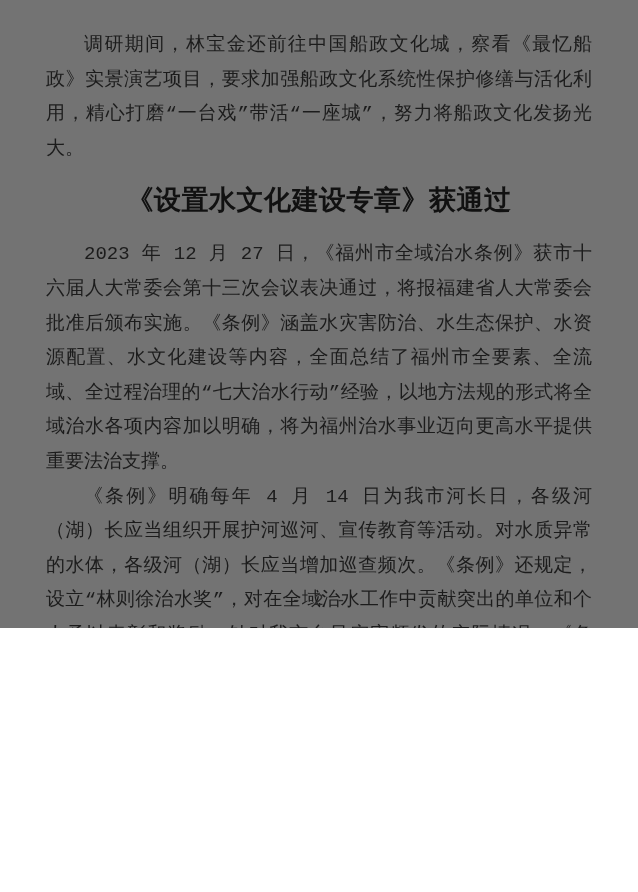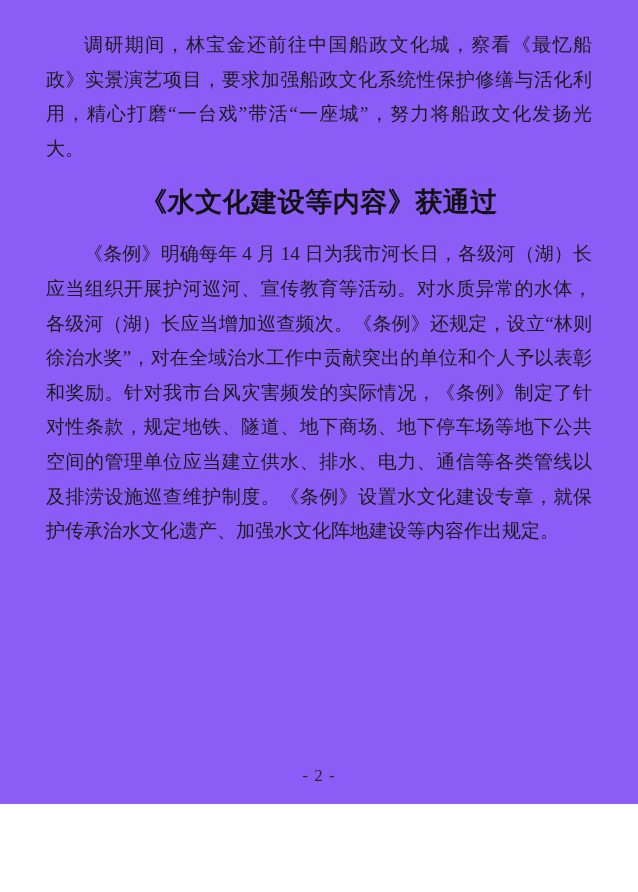--- a/index.html
+++ b/index.html
@@ -3,24 +3,24 @@
 <meta charset="utf-8">
 <style>
   html, body {
     margin: 0;
     padding: 0;
     background: #ffffff;
   }
   .page {
     position: relative;
     width: 638px;
-    height: 804px;
-    background: #8b5cf6;
+    height: 628px;
+    background: #737373;
     overflow: hidden;
-    font-family: Liberation Serif, serif;
+    font-family: Liberation Mono, monospace;
     color: #1c1c1c;
   }
   .content {
     position: absolute;
     top: 28px;
     left: 46px;
     right: 46px;
     font-size: 19px;
     line-height: 34.6px;
     text-align: justify;
@@ -50,19 +50,20 @@
     letter-spacing: 1px;
     color: #2a2a2a;
   }
 </style>
 </head>
 <body>
 
 <div class="page">
   <main class="content">
     <p class="para">调研期间，林宝金还前往中国船政文化城，察看《最忆船政》实景演艺项目，要求加强船政文化系统性保护修缮与活化利用，精心打磨“一台戏”带活“一座城”，努力将船政文化发扬光大。</p>
-    <h1 class="title">《水文化建设等内容》获通过</h1>
+    <h1 class="title">《设置水文化建设专章》获通过</h1>
+    <p class="para">2023 年 12 月 27 日，《福州市全域治水条例》获市十六届人大常委会第十三次会议表决通过，将报福建省人大常委会批准后颁布实施。《条例》涵盖水灾害防治、水生态保护、水资源配置、水文化建设等内容，全面总结了福州市全要素、全流域、全过程治理的“七大治水行动”经验，以地方法规的形式将全域治水各项内容加以明确，将为福州治水事业迈向更高水平提供重要法治支撑。</p>
     <p class="para">《条例》明确每年 4 月 14 日为我市河长日，各级河（湖）长应当组织开展护河巡河、宣传教育等活动。对水质异常的水体，各级河（湖）长应当增加巡查频次。《条例》还规定，设立“林则徐治水奖”，对在全域治水工作中贡献突出的单位和个人予以表彰和奖励。针对我市台风灾害频发的实际情况，《条例》制定了针对性条款，规定地铁、隧道、地下商场、地下停车场等地下公共空间的管理单位应当建立供水、排水、电力、通信等各类管线以及排涝设施巡查维护制度。《条例》设置水文化建设专章，就保护传承治水文化遗产、加强水文化阵地建设等内容作出规定。</p>
   </main>
   <footer class="page-footer">
     <span>- 2 -</span>
   </footer>
 </div>
 
 </body></html>

